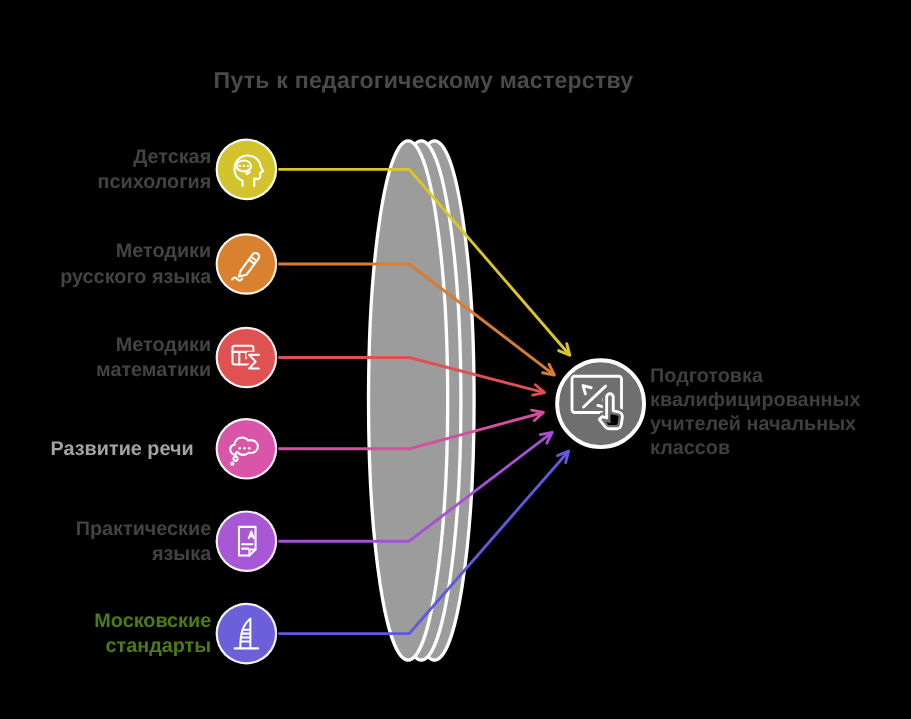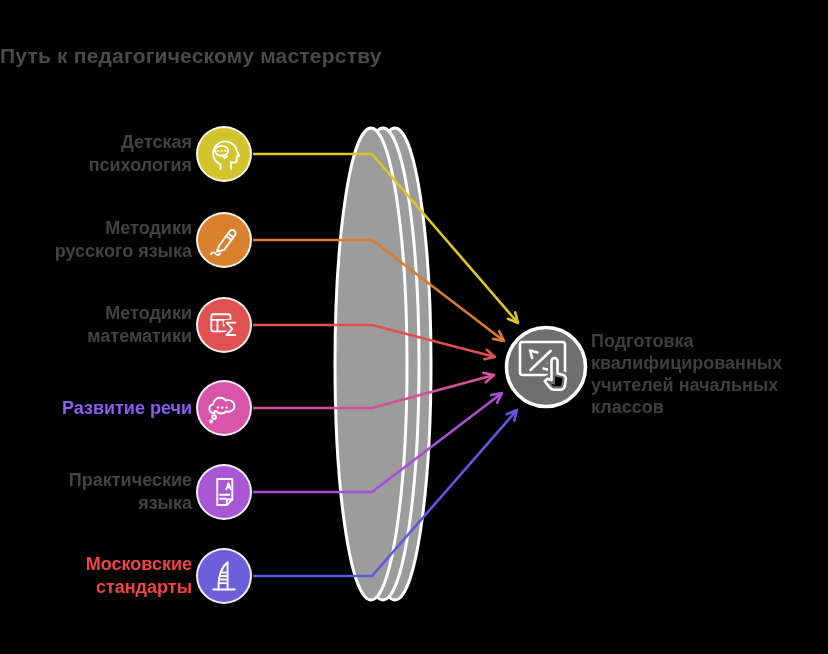--- a/index.html
+++ b/index.html
@@ -4,22 +4,22 @@
 <style>
   html,body{margin:0;padding:0;}
   body{
     width:828px;height:654px;overflow:hidden;position:relative;
     font-family:"Liberation Sans","DejaVu Sans",sans-serif;
     background:#000;
   }
   .stage{position:absolute;inset:0;width:828px;height:654px;}
   .diagram-svg{position:absolute;left:0;top:0;}
   .page-title{
-    position:absolute;left:0;top:44px;width:770px;margin:0;
-    font-size:21px;font-weight:700;letter-spacing:.2px;
+    position:absolute;left:0;top:62px;width:770px;margin:0;
+    text-align:center;font-size:21px;font-weight:700;letter-spacing:.2px;
   }
   .item-row{
     position:absolute;left:30px;width:222px;height:56px;
     display:flex;align-items:center;
   }
   .item-label{
     flex:1;text-align:right;margin-right:4px;
     font-size:18px;font-weight:600;line-height:23px;white-space:pre-line;
   }
   .icon-circle{
@@ -114,21 +114,21 @@
       <svg width="38" height="38" viewBox="0 0 48 48">
         <rect class="glyph" x="8" y="10.5" width="24" height="21.5" rx="2.5"></rect>
         <path class="glyph" d="M8,17.5 H32 M15.8,17.5 V32 M23.6,17.5 V25"></path>
         <path class="halo" d="M38.3,21 H27.2 l7.4,7.8 -7.4,7.8 H38.3" stroke="#e05252"></path>
         <path class="glyph" d="M38.3,21 H27.2 l7.4,7.8 -7.4,7.8 H38.3"></path>
       </svg>
     </div>
   </div>
 
   <div class="item-row" style="top:380px">
-    <div class="item-label" style="color: #8b5cf6;">Развитие речи</div>
+    <div class="item-label" style="color: #a3a3a3; text-align: center;">Развитие речи</div>
     <div class="icon-circle" style="background-color: rgb(216, 85, 169);">
       <svg width="38" height="38" viewBox="0 0 48 48">
         <path class="glyph" d="M12,31 C8,31 5.5,28 5.5,24.8 5.5,22 7.5,19.7 10.3,19.2 10.6,14.6 14.4,11 19,11 c2.9,0 5.5,1.4 7.1,3.6 1,-0.4 2,-0.6 3.1,-0.6 4.4,0 8,3.3 8,7.4 0,4.1 -3.6,7.4 -8,7.4 -0.9,0 -1.8,-0.1 -2.6,-0.4 -1.5,1.6 -3.7,2.6 -6.1,2.6 -2.7,0 -5.2,-1.3 -6.7,-3.3 -0.6,0.2 -1.2,0.3 -1.8,0.3 Z"></path>
         <circle class="glyph-fill" cx="16.3" cy="23.5" r="1.5"></circle>
         <circle class="glyph-fill" cx="21.8" cy="23.5" r="1.5"></circle>
         <circle class="glyph-fill" cx="27.3" cy="23.5" r="1.5"></circle>
         <circle class="glyph" cx="11.5" cy="35.5" r="2.4" stroke-width="2"></circle>
         <circle class="glyph" cx="7.8" cy="41" r="1.3" stroke-width="1.8"></circle>
       </svg>
     </div>
@@ -141,21 +141,21 @@
       <svg width="38" height="38" viewBox="0 0 48 48">
         <path class="glyph" d="M15.5,7.5 H34.5 V33.5 L27.5,40.5 H15.5 Z"></path>
         <path class="glyph" d="M34.5,33.5 H27.5 V40.5"></path>
         <path class="glyph" d="M19,27.5 H31 M19,32.5 H26"></path>
         <path class="glyph" d="M26.8,20.5 29.6,13 32.4,20.5 M27.7,18.2 H31.5" stroke-width="2"></path>
       </svg>
     </div>
   </div>
 
   <div class="item-row" style="top:548px">
-    <div class="item-label" style="color: #ef4444;">Московские
+    <div class="item-label" style="color: #4d7c0f;">Московские
 стандарты</div>
     <div class="icon-circle" style="background-color: rgb(108, 96, 218);">
       <svg width="38" height="38" viewBox="0 0 48 48">
         <path class="glyph" d="M10.5,41 H37.5"></path>
         <path class="glyph" d="M28.5,7 V41"></path>
         <path class="glyph" d="M28.5,7 C20.5,13.5 17,22 17,41"></path>
         <path class="glyph" d="M19.9,19.5 H26.5 M18.6,24 H26.5 M17.8,28.5 H26.5 M17.4,33 H26.5" stroke-width="2"></path>
       </svg>
     </div>
   </div>

